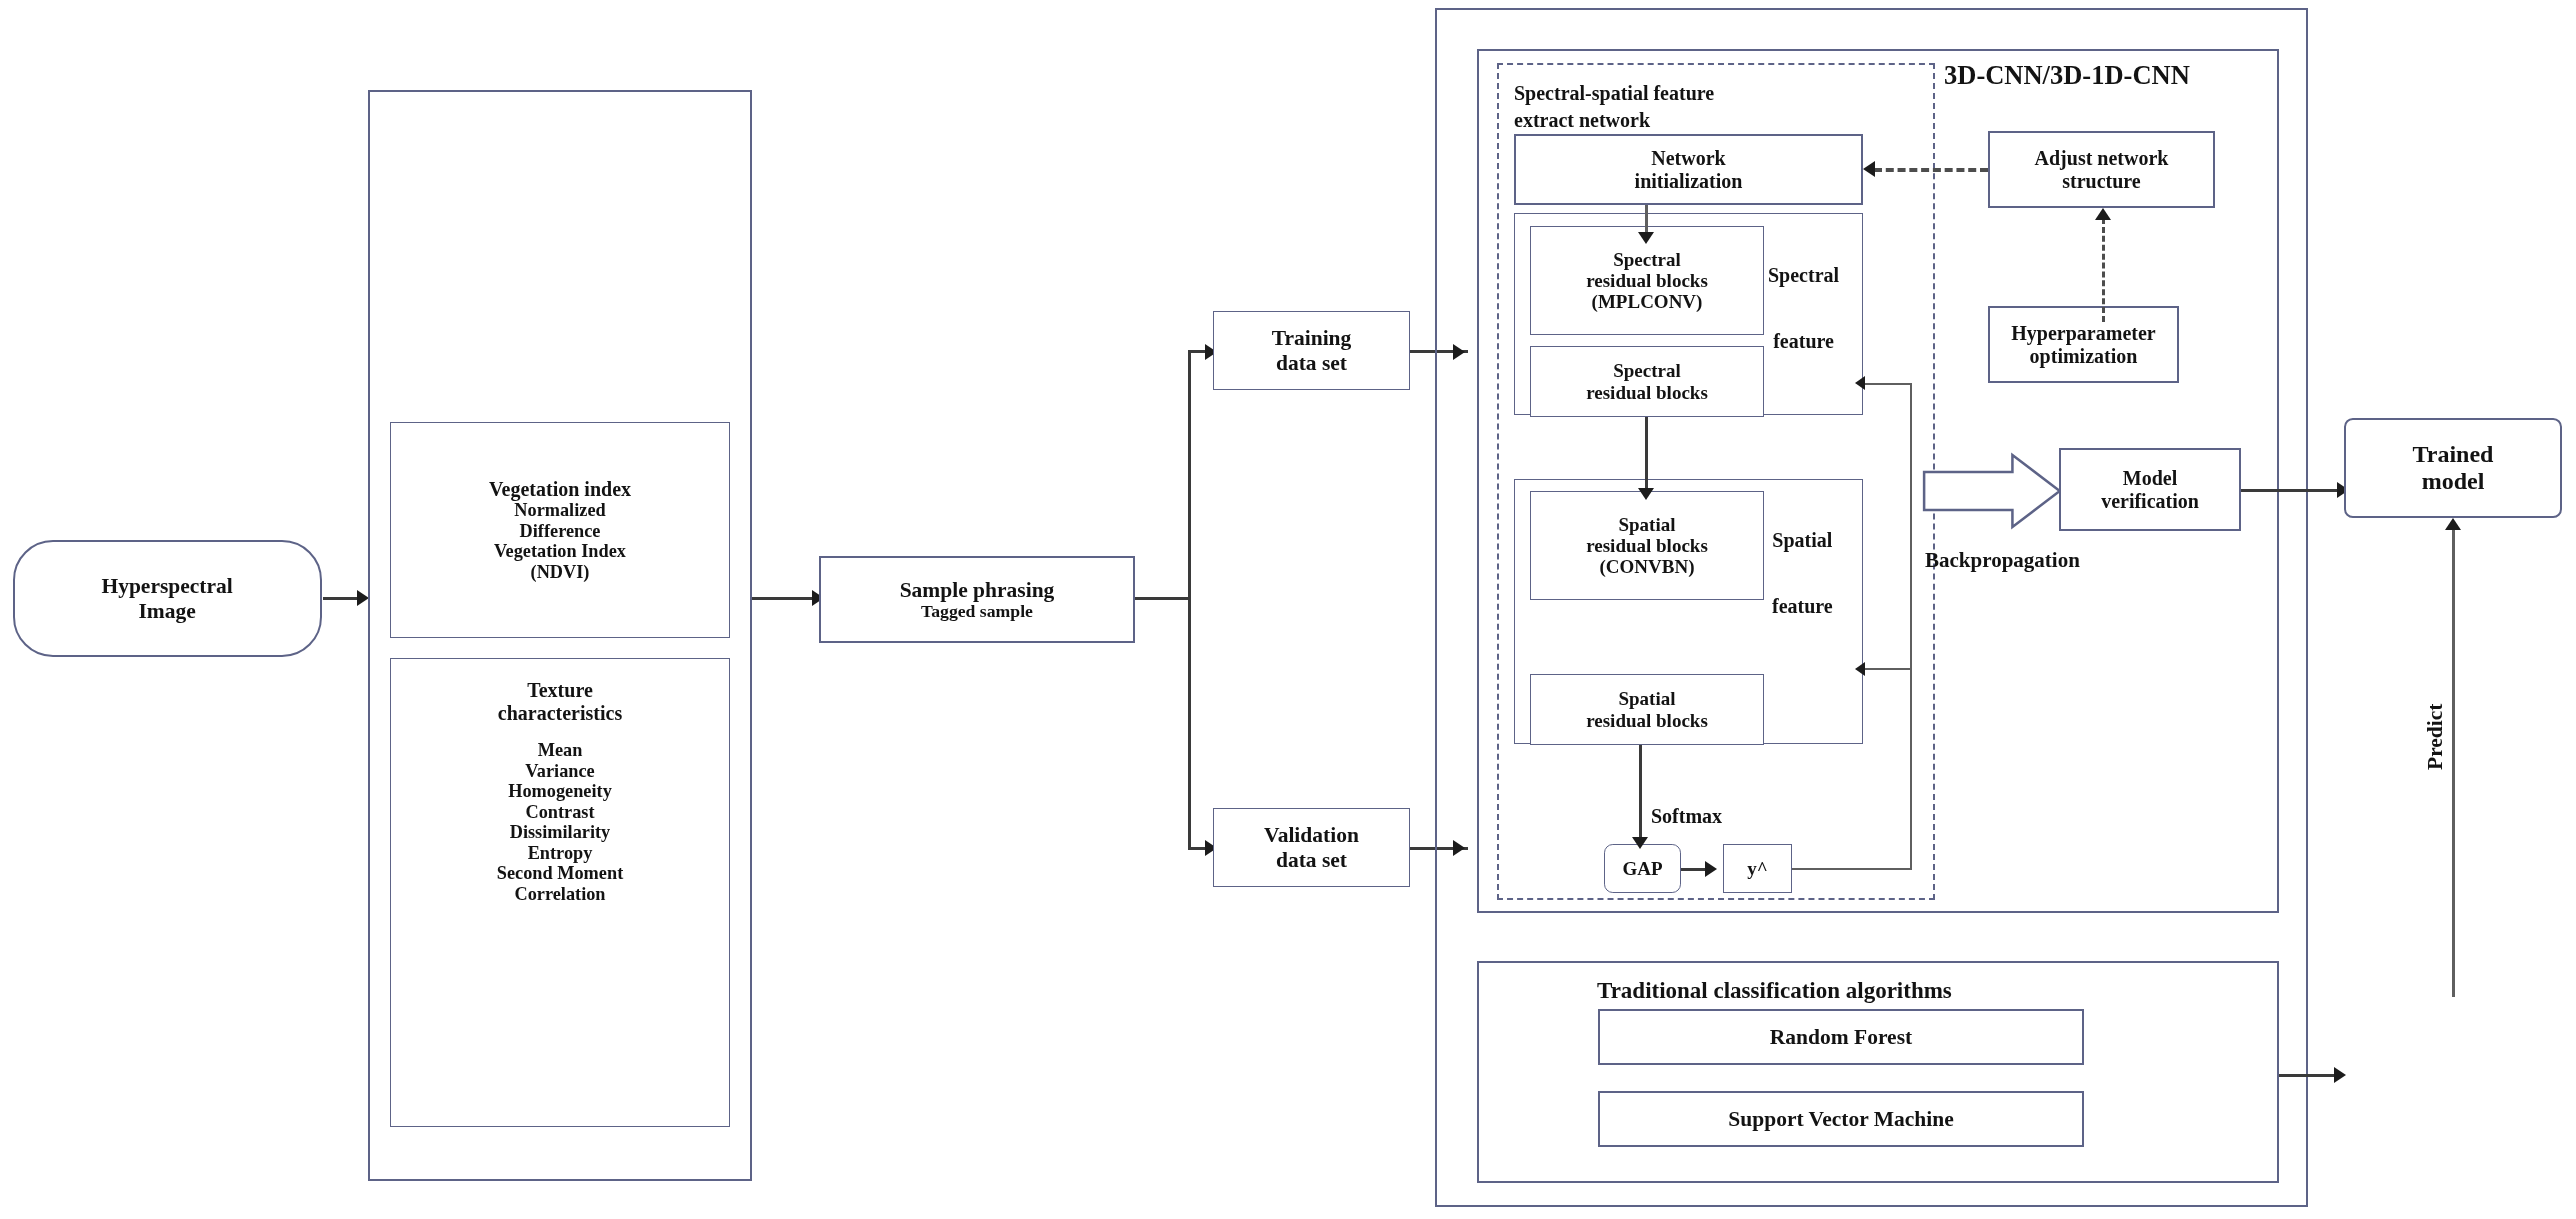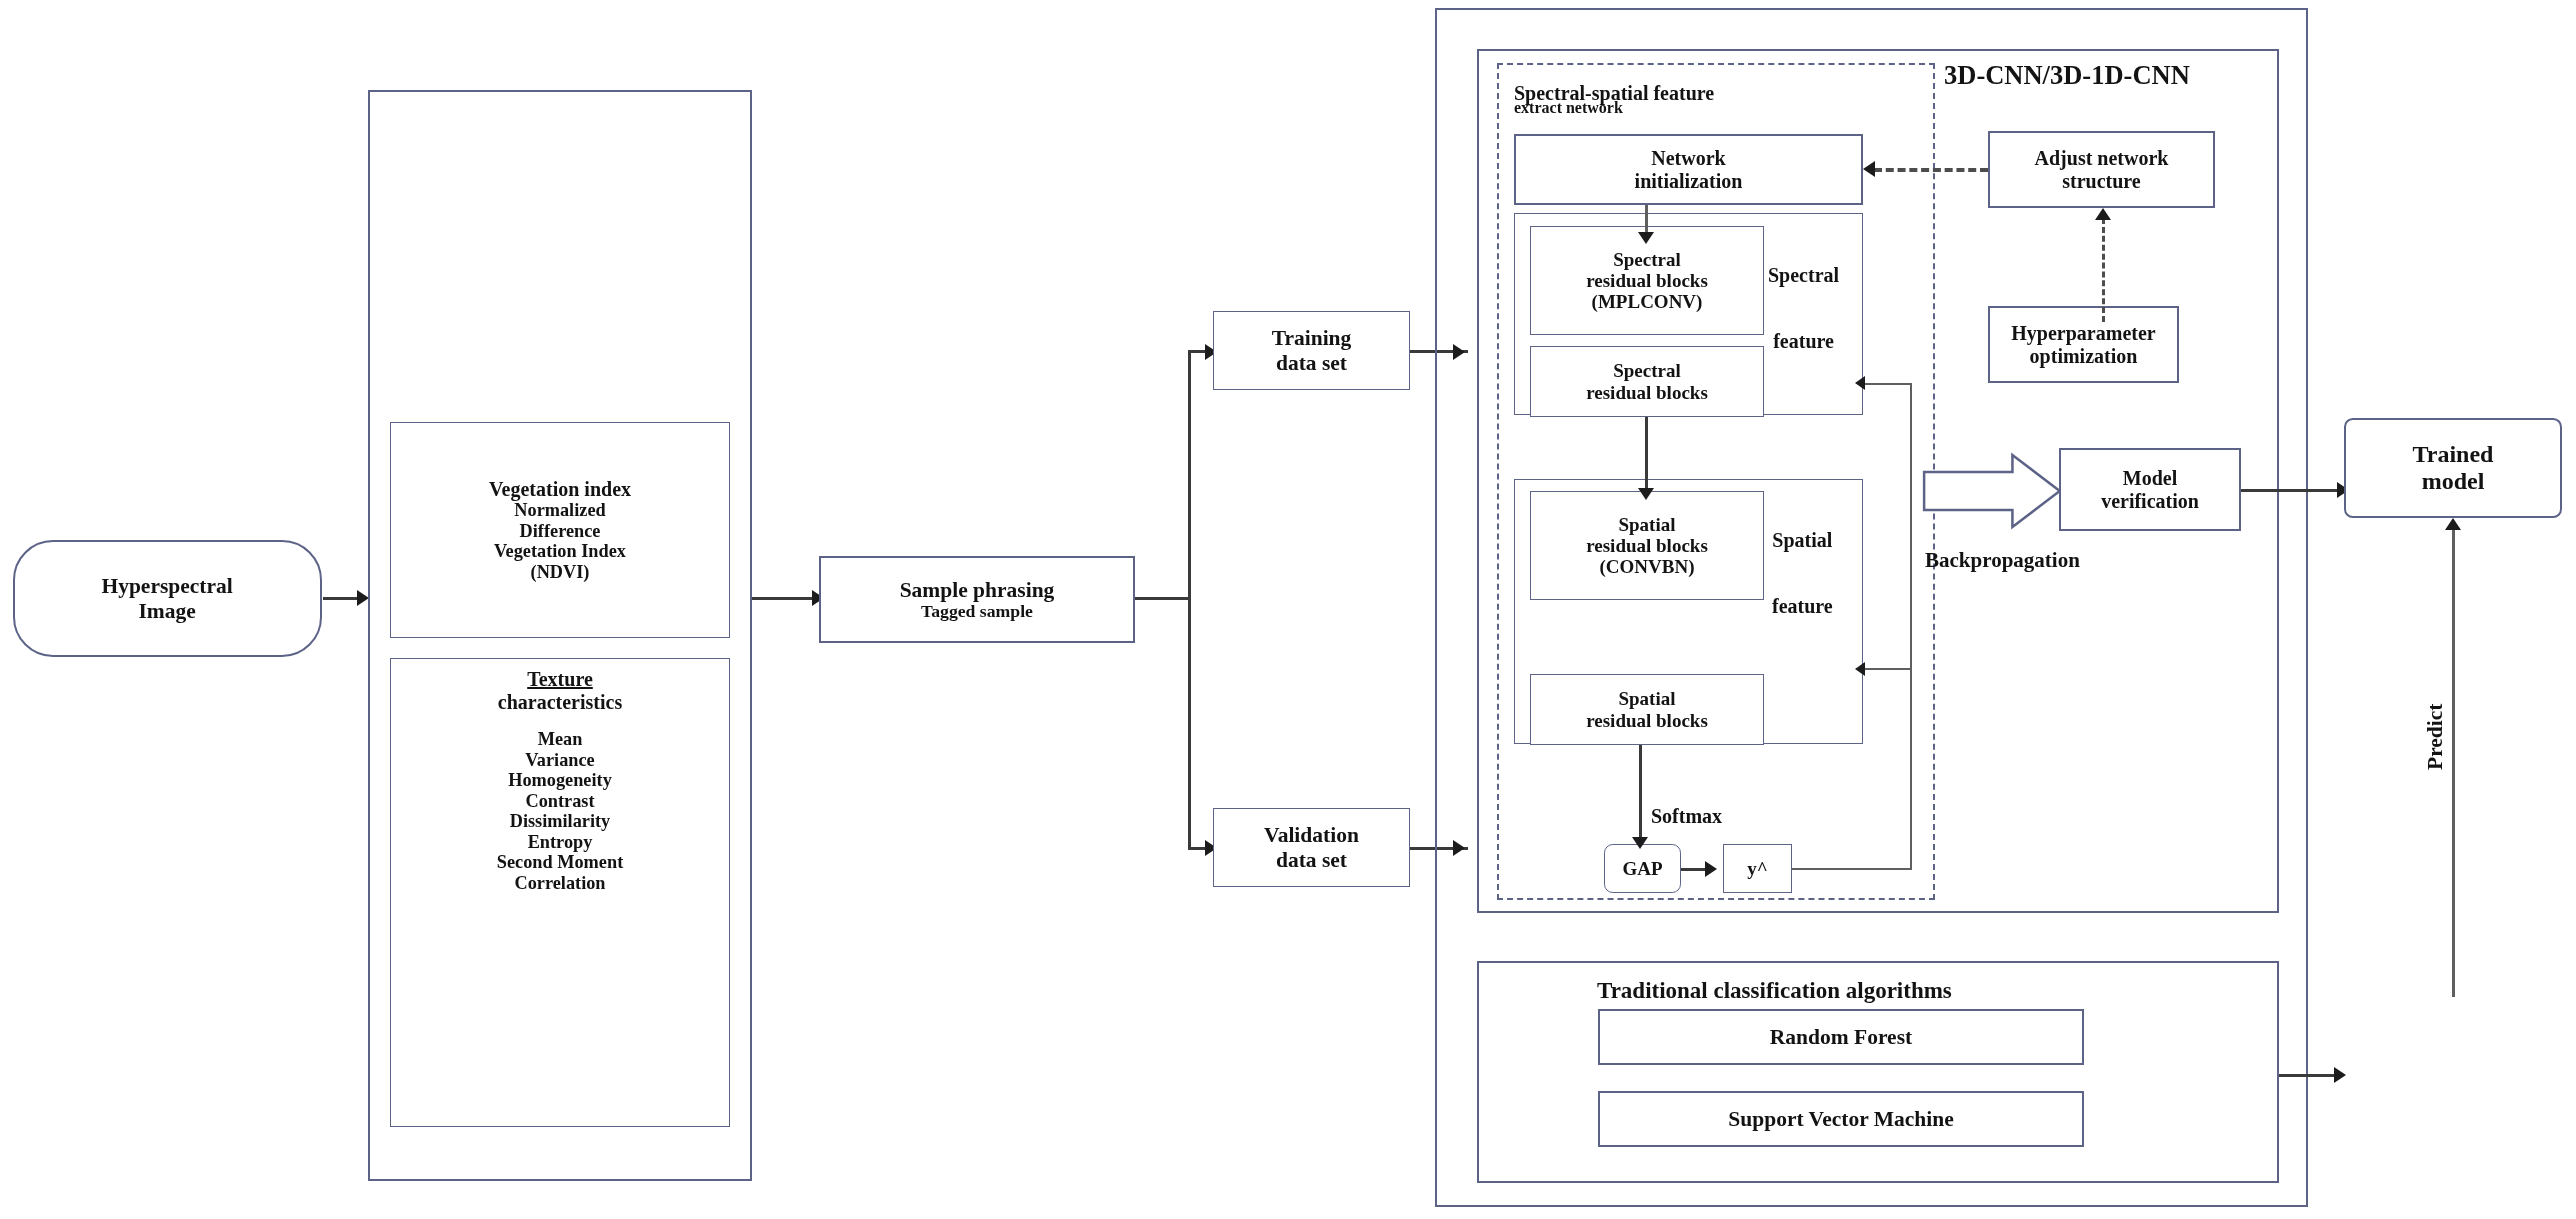--- a/index.html
+++ b/index.html
@@ -74,21 +74,21 @@
 
   <div class="node thin t32 tight" style="left:390px;top:422px;width:340px;height:216px;padding:3.8px 5px;">
     <span>Vegetation  index</span>
     <span class="t29">Normalized</span>
     <span class="t29">Difference</span>
     <span class="t29">Vegetation Index</span>
     <span class="t29">(NDVI)</span>
   </div>
 
   <div class="node thin t32 tight" style="left:390px;top:658px;width:340px;height:469px;padding:6.3px 5px;justify-content:flex-start;">
-    <span style="margin-top:3px;text-decoration:underline;">Texture</span>
+    <span style="margin-top:14px;">Texture</span>
     <span>characteristics</span>
     <span class="t29" style="margin-top:16.4px;">Mean</span>
     <span class="t29">Variance</span>
     <span class="t29">Homogeneity</span>
     <span class="t29">Contrast</span>
     <span class="t29">Dissimilarity</span>
     <span class="t29">Entropy</span>
     <span class="t29">Second Moment</span>
     <span class="t29">Correlation</span>
   </div>
@@ -124,21 +124,21 @@
 
   <div class="group" style="left:1435px;top:7.6px;width:873px;height:1199px;"></div>
 
   <div class="group" style="left:1477px;top:49px;width:802px;height:864px;"></div>
 
   <div class="dashed" style="left:1497px;top:63px;width:438px;height:837px;"></div>
 
   <div class="lbl t40" style="left:1944px;top:61px;font-size:26.5px;">3D-CNN/3D-1D-CNN</div>
 
   <div class="lbl t32" style="left:1514px;top:82px;font-size:20px;">Spectral-spatial feature</div>
-  <div class="lbl t32" style="left:1514px;top:99px;font-size:16px;">extract network</div>
+  <div class="lbl t32" style="left:1514px;top:109px;font-size:20px;">extract network</div>
 
   <div class="node t32 tight" style="left:1514px;top:134px;width:349px;height:71px;">
     <span>Network</span>
     <span>initialization</span>
   </div>
 
   <div class="group thin" style="left:1514px;top:213px;width:349px;height:202px;"></div>
   <div class="lbl tight" style="left:1768px;top:220px;font-size:20px;text-align:center;">
     <span style="display:block;">Spectral</span>
     <span style="display:block;">feature</span>

